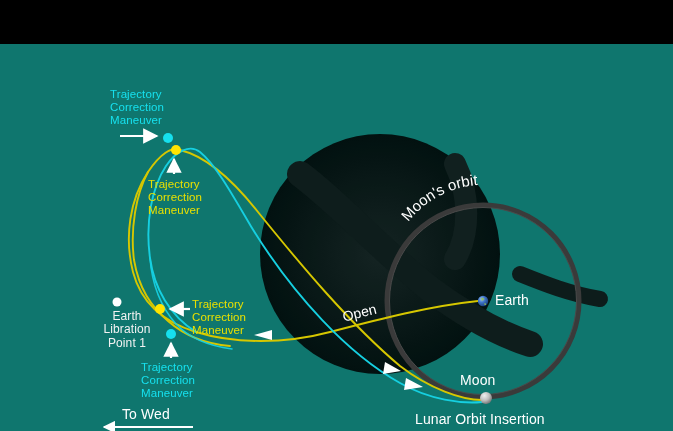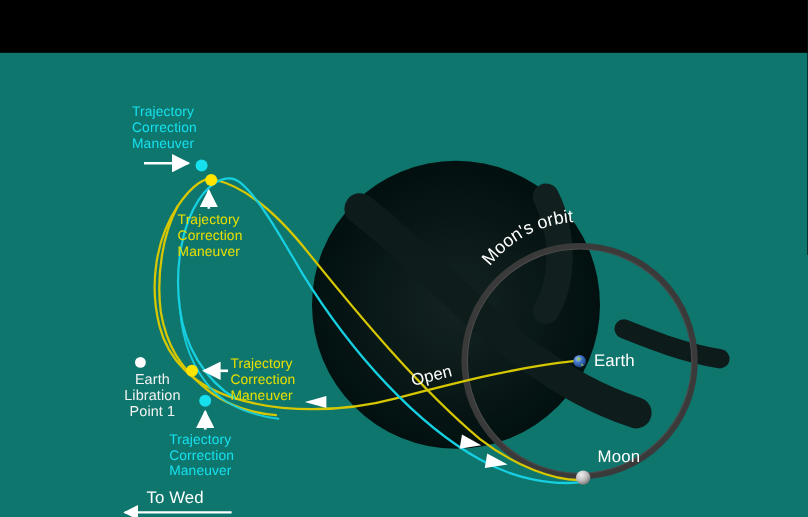--- a/index.html
+++ b/index.html
@@ -134,22 +134,23 @@
   <div class="lbl lbl-cyan" style="left:141px;top:317px;">Trajectory
 Correction
 Maneuver</div>
 
   <div class="lbl lbl-white lbl-center" style="left:92px;top:266px;width:70px;">Earth
 Libration
 Point 1</div>
 
   <div class="lbl lbl-white-big" style="left:495px;top:249px;">Earth</div>
 
-  <div class="lbl lbl-white-big" style="left:498px;top:329px;">Moon</div>
+  <div class="lbl lbl-white-big" style="left:460px;top:329px;">Moon</div>
 
+  <div class="lbl lbl-white-big" style="left:415px;top:368px;">Lunar Orbit Insertion</div>
 
   <div class="lbl lbl-white-big" style="left:341px;top:266px;transform:rotate(-14deg);transform-origin:left top;">Open</div>
 
   <div class="lbl lbl-white-big" style="left:122px;top:363px;">To Wed</div>
 
   <svg width="673" height="431" style="position:absolute;left:0;top:0;pointer-events:none;">
     <defs>
       <path id="moonOrbitTextPath" d="M 404,184 A 96,96 0 0 1 560,178" fill="none"></path>
     </defs>
     <text font-family="Liberation Sans, sans-serif" font-size="15" fill="#ffffff">

